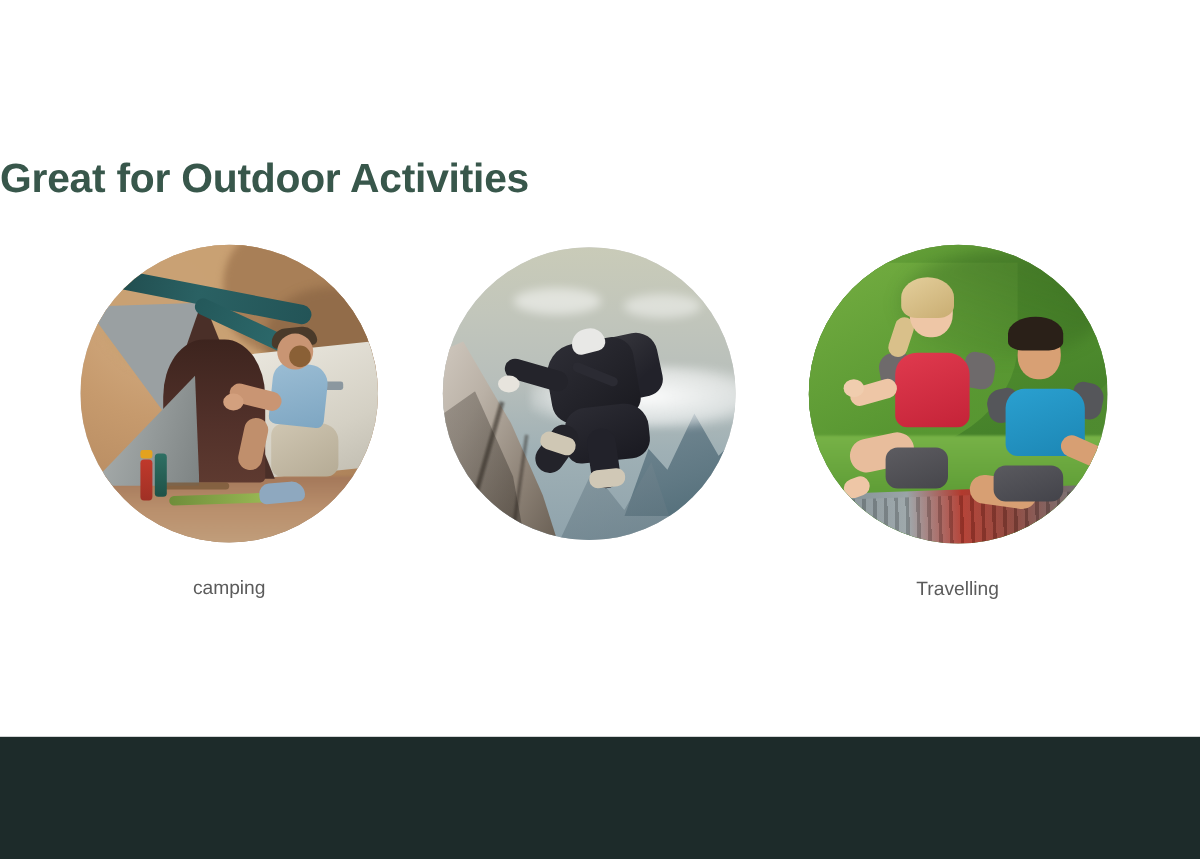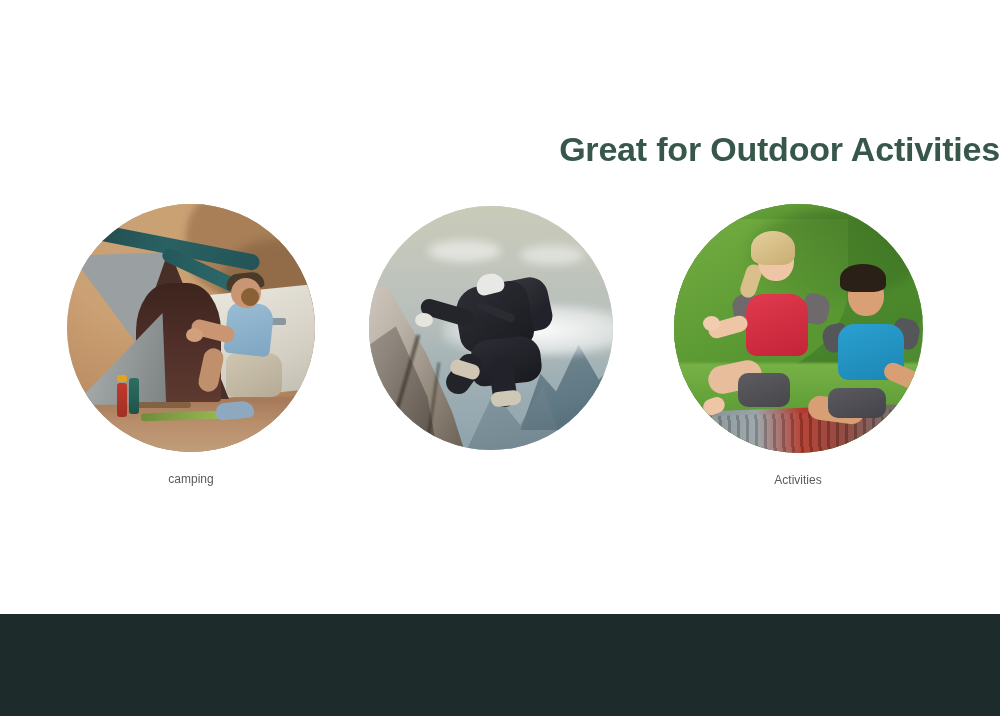--- a/index.html
+++ b/index.html
@@ -21,21 +21,21 @@
     width: 1000px;
     height: 716px;
   }
 
   
   .section-title {
     position: absolute;
     left: 0;
     top: 98px;
     width: 1000px;
-    text-align: right;
+    text-align: left;
     font-size: 34px;
     font-weight: bold;
     letter-spacing: -0.2px;
     color: #38574b;
     font-family: "Liberation Sans", sans-serif;
     line-height: 46px;
   }
 
   
   .activities {
@@ -62,22 +62,22 @@
     border-radius: 50%;
     overflow: hidden;
     position: relative;
     margin: 0 auto;
     background: #cfcfcf;
   }
   .activity-2 .circle { width: 244px; height: 244px; margin-top: 2px; }
   .activity-3 .circle { width: 249px; height: 249px; }
 
   .activity-label {
-    margin-top: 16px;
-    font-size: 12px;
+    margin-top: 28px;
+    font-size: 16px;
     color: #5b5b5b;
     font-family: "Liberation Sans", sans-serif;
     line-height: 22px;
   }
 
   
   .scene { position: absolute; inset: 0; }
   .scene * { position: absolute; }
 
   
@@ -594,20 +594,20 @@
           <div class="s3-m-leg"></div>
           <div class="s3-m-shorts"></div>
           <div class="s3-m-sleeveL"></div>
           <div class="s3-m-sleeveR"></div>
           <div class="s3-m-shirt"></div>
           <div class="s3-m-arm"></div>
           <div class="s3-m-head"></div>
           <div class="s3-m-hair"></div>
         </div>
       </div>
-      <div class="activity-label">Activities</div>
+      <div class="activity-label">Travelling</div>
     </div>
 
   </div>
 
   <div class="footer-band"></div>
 
 </div>
 
 </body></html>

